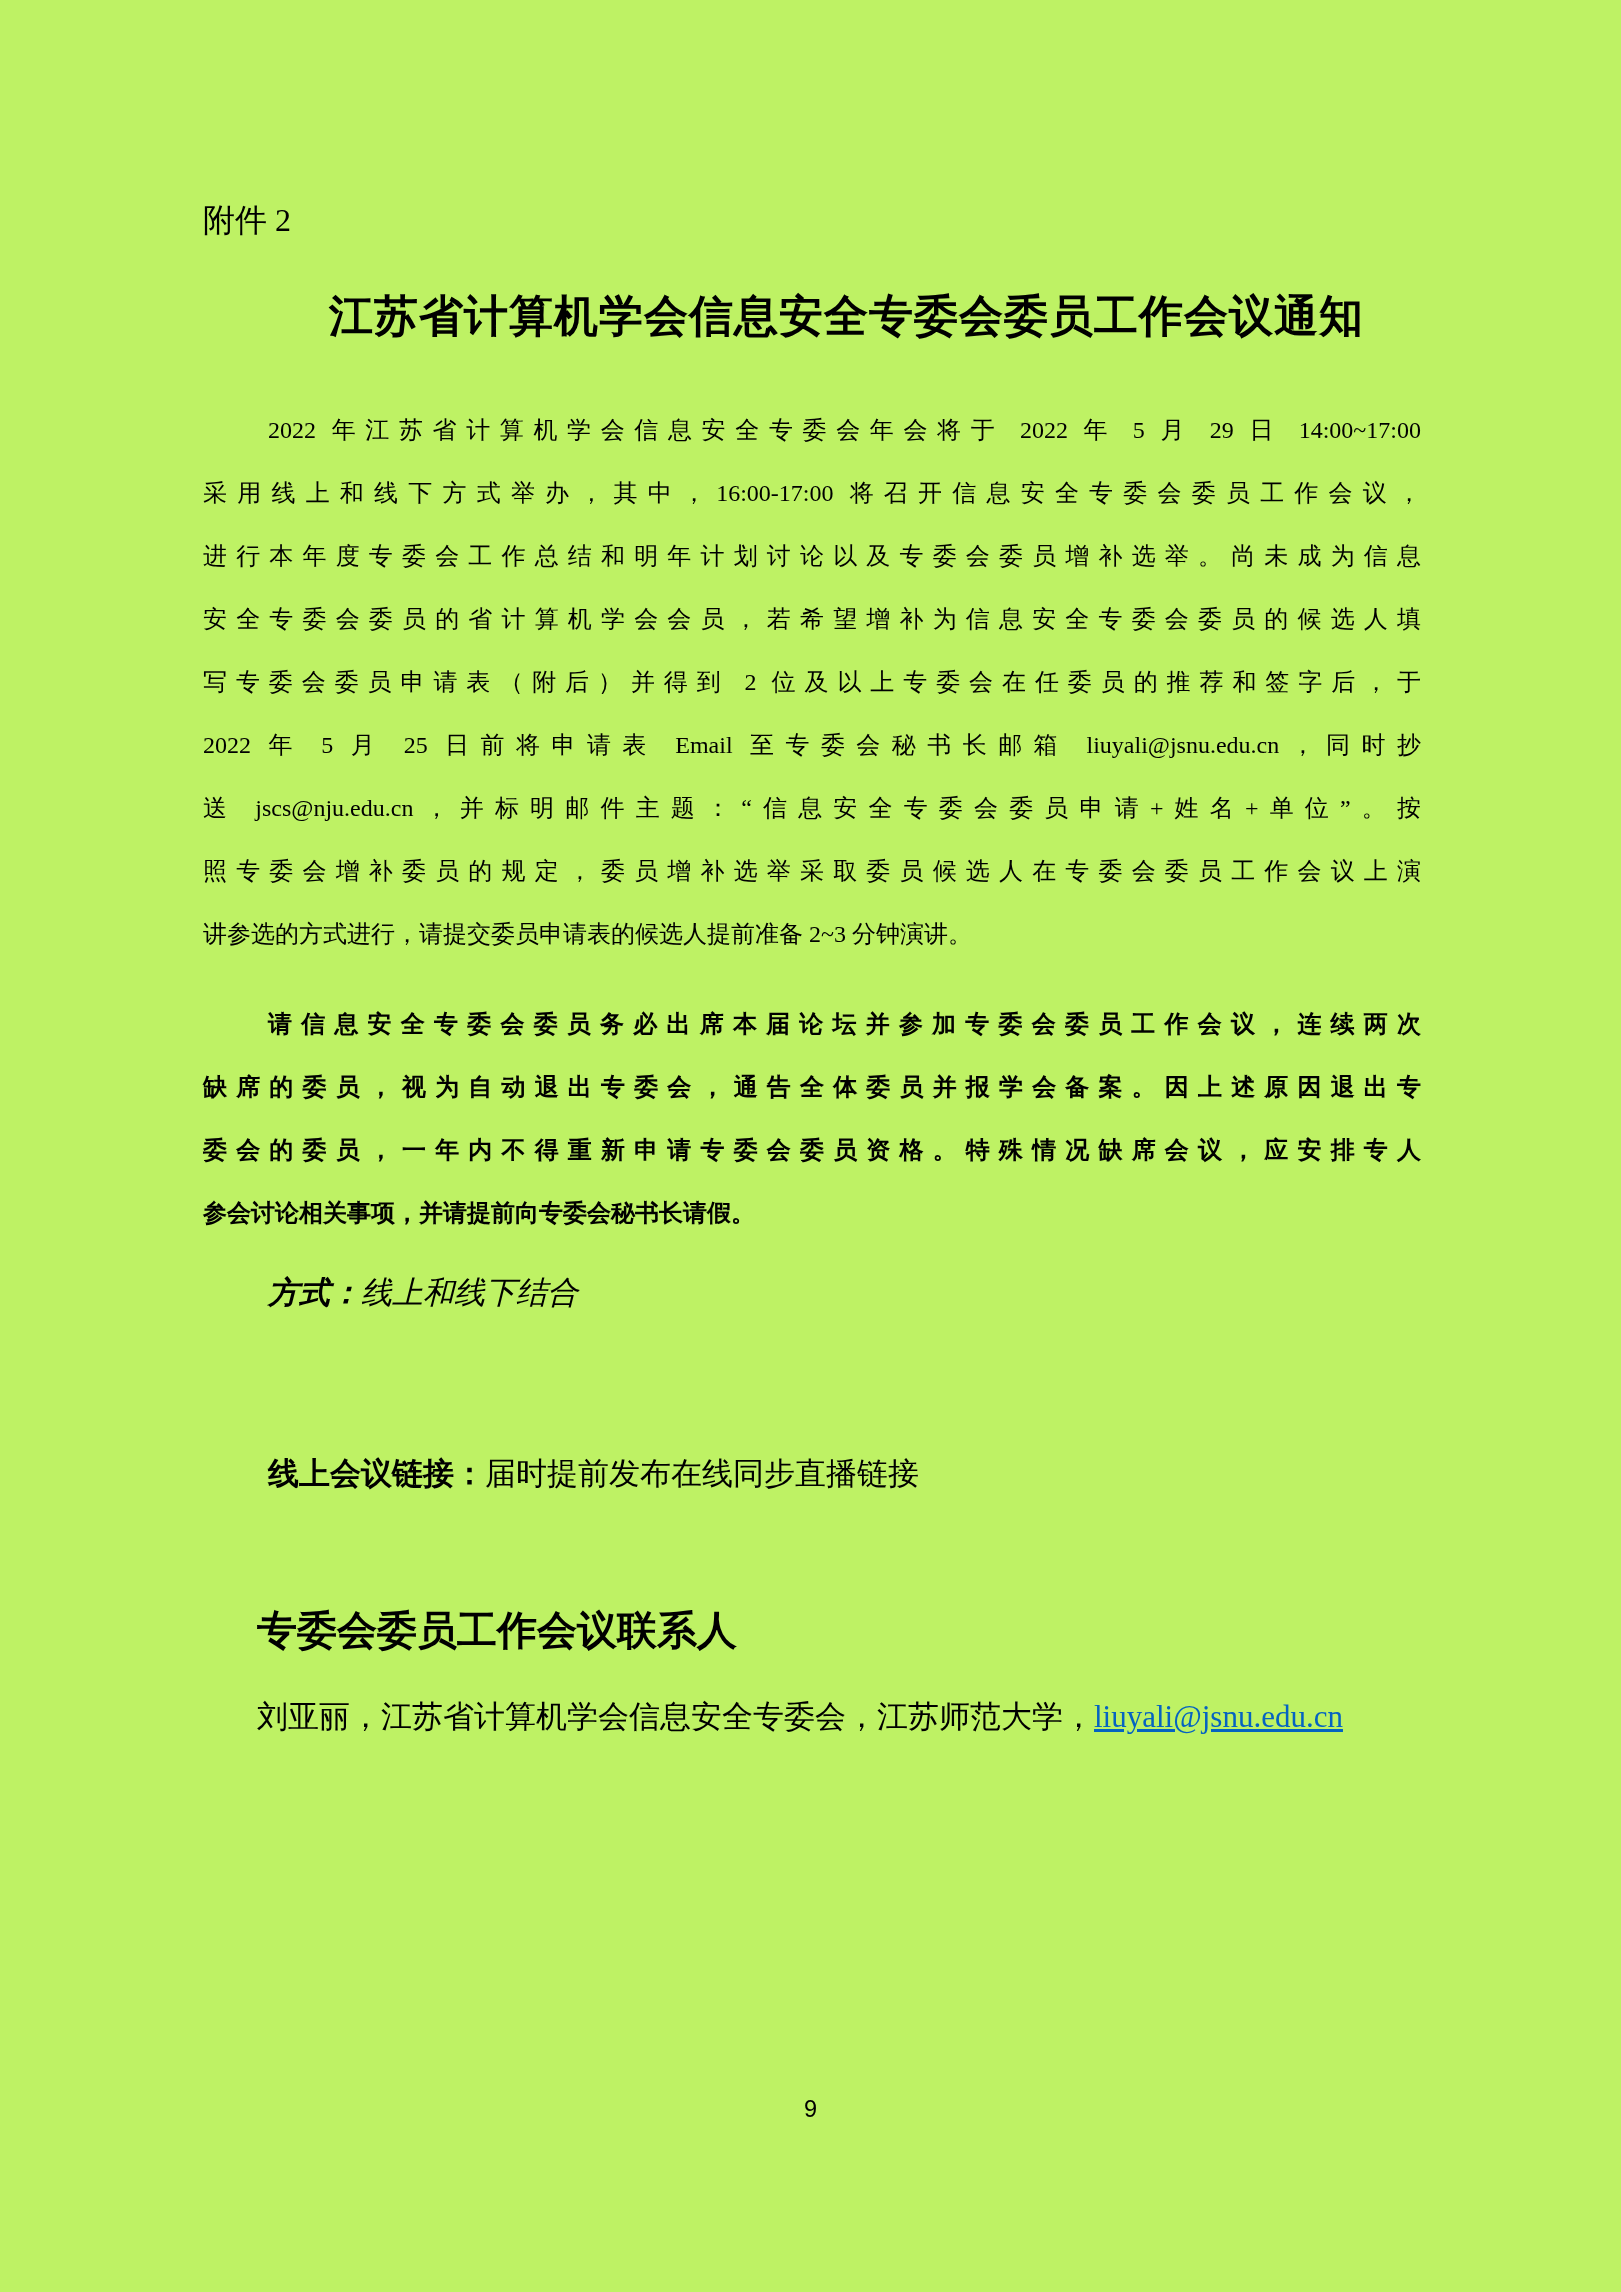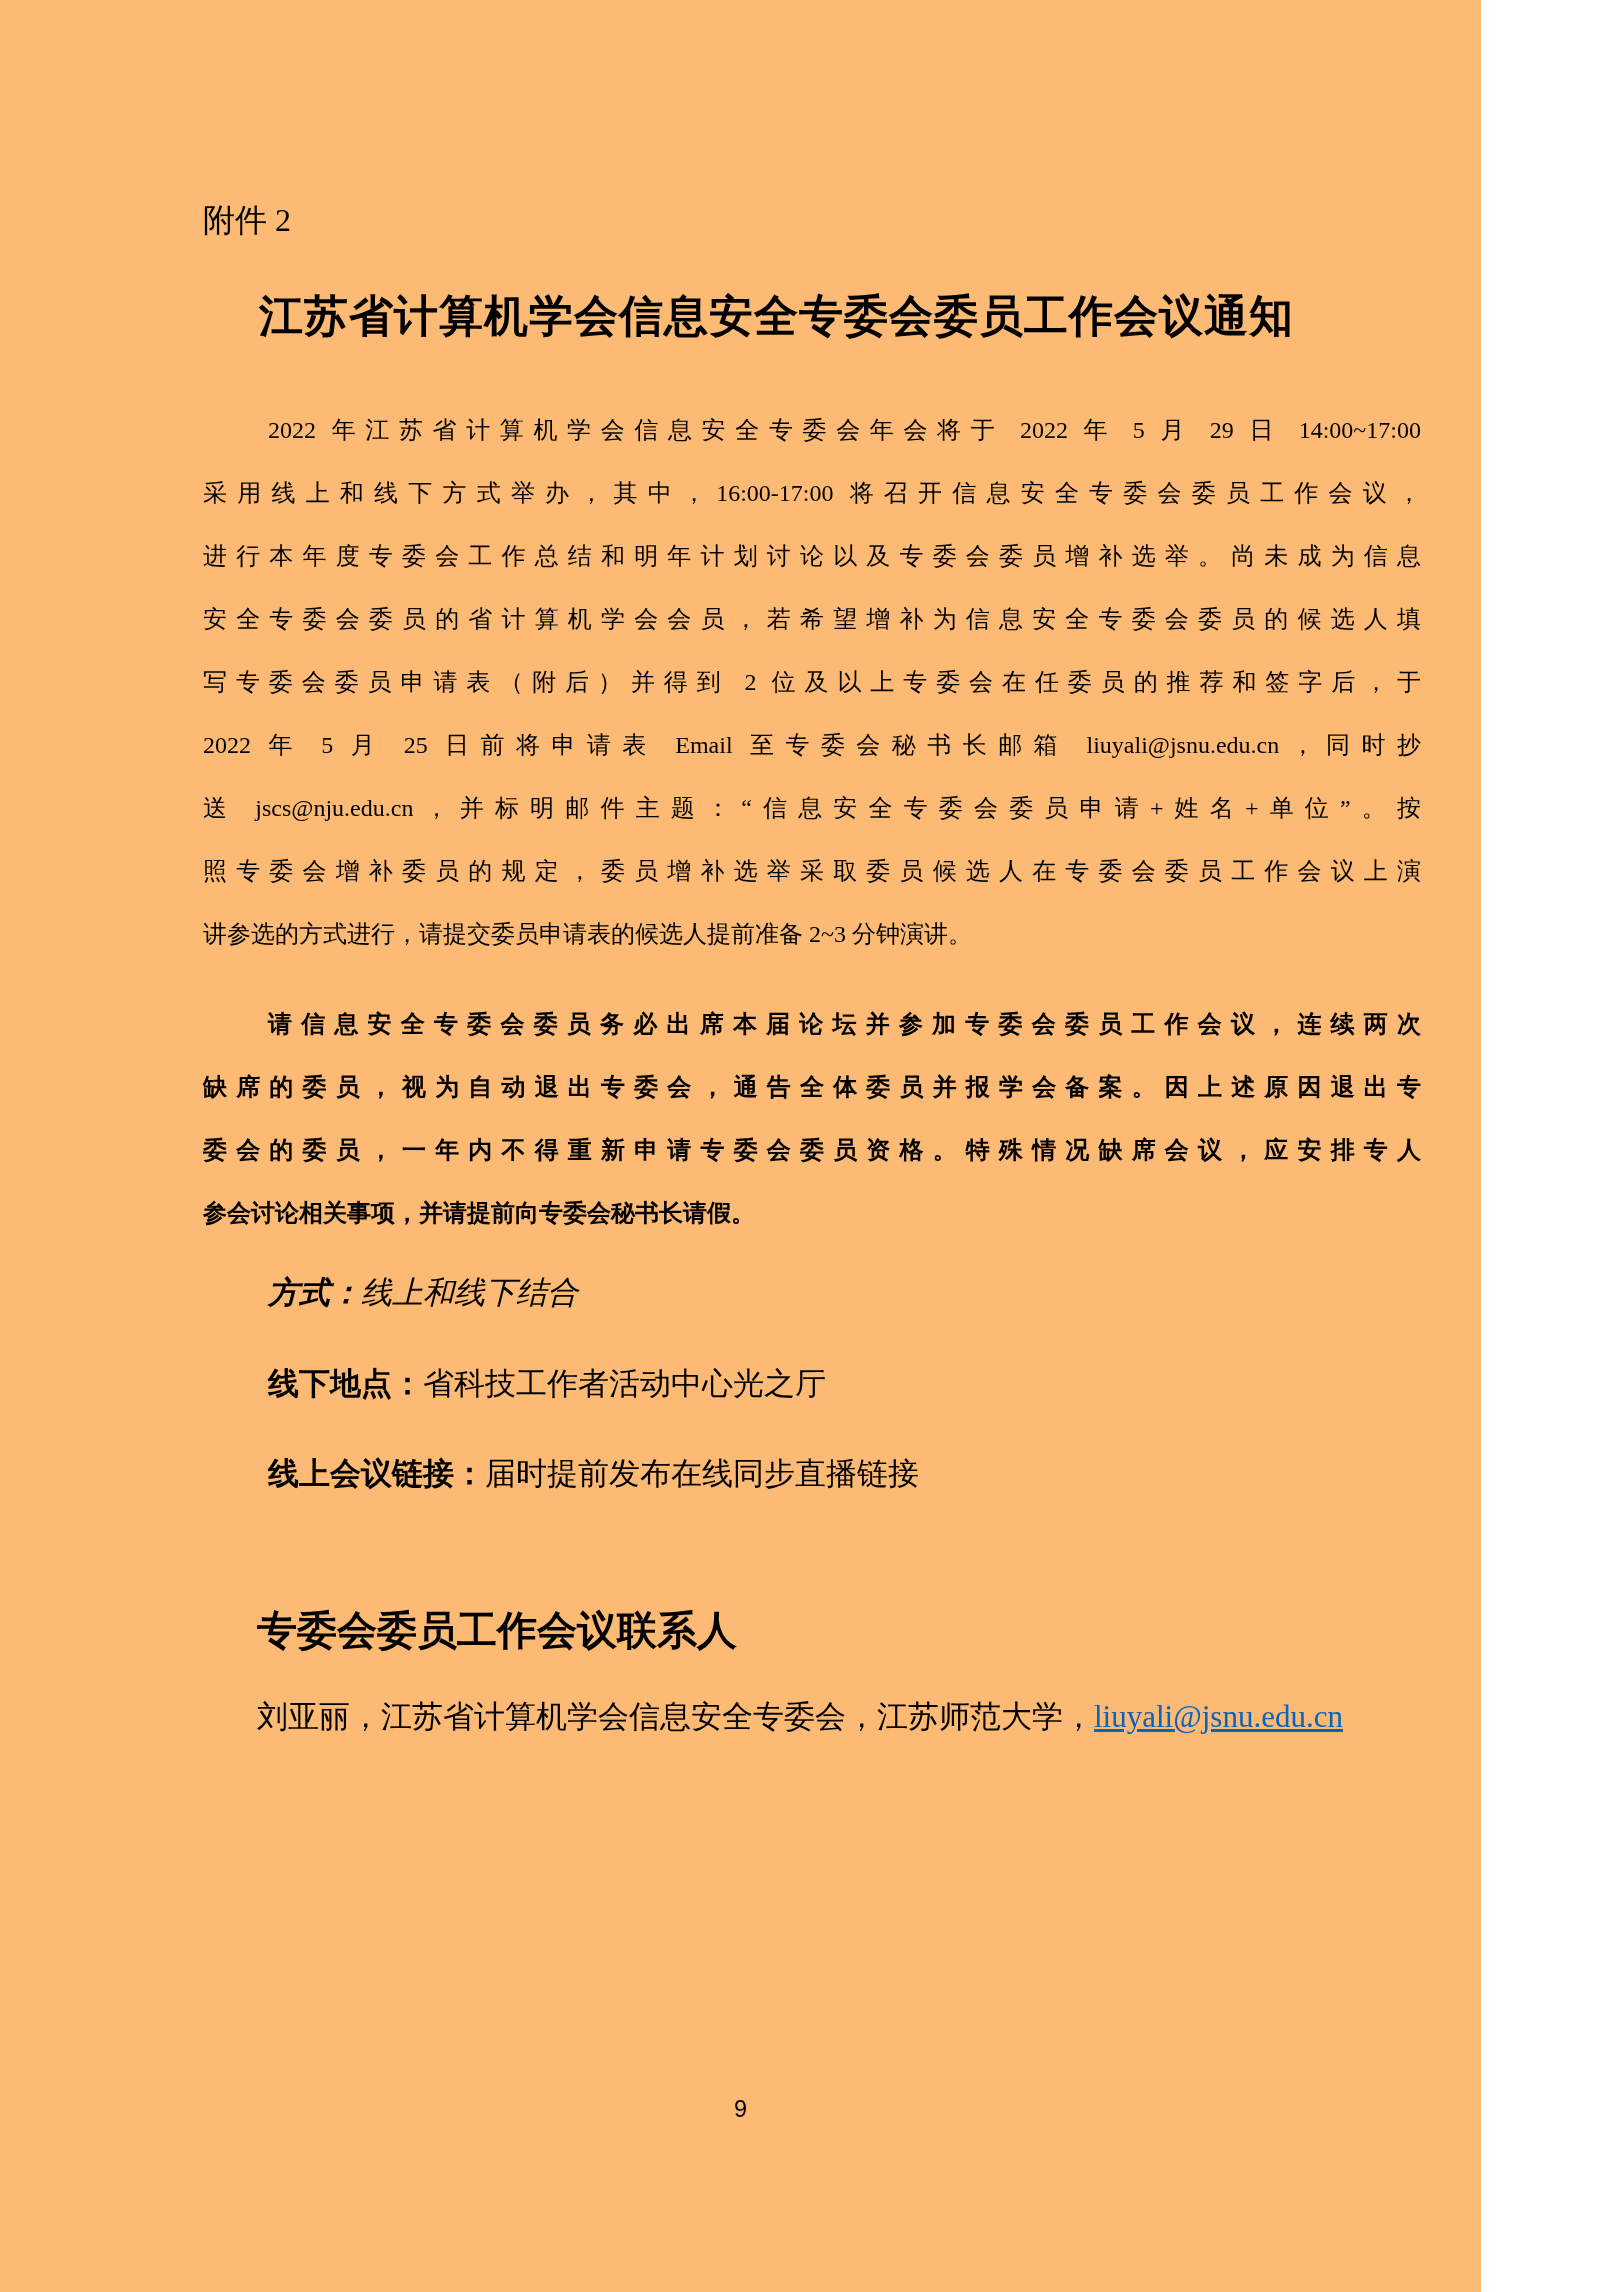--- a/index.html
+++ b/index.html
@@ -1,20 +1,20 @@
 <!DOCTYPE html>
 <html><head>
 <meta charset="utf-8">
 <style>
   html, body { margin: 0; padding: 0; background: #ffffff; }
   .page {
     position: relative;
-    width: 1481px;
+    width: 1621px;
     height: 2293px;
-    background: #fdba74;
+    background: #bef264;
     color: #000000;
     font-family: "Liberation Serif", "DejaVu Serif", serif;
     overflow: hidden;
   }
   .attachment-label {
     position: absolute;
     left: 203px;
     top: 199px;
     font-size: 32px;
     line-height: 43px;
@@ -120,23 +120,20 @@
     <span class="para-line first">请信息安全专委会委员务必出席本届论坛并参加专委会委员工作会议，连续两次</span>
     <span class="para-line">缺席的委员，视为自动退出专委会，通告全体委员并报学会备案。因上述原因退出专</span>
     <span class="para-line">委会的委员，一年内不得重新申请专委会委员资格。特殊情况缺席会议，应安排专人</span>
     <span class="para-line last">参会讨论相关事项，并请提前向专委会秘书长请假。</span>
   </div>
 
   <div class="info-item info-item-1">
     <span class="info-label">方式：</span><span class="info-value">线上和线下结合</span>
   </div>
 
-  <div class="info-item info-item-2">
-    <span class="info-label">线下地点：</span><span class="info-value">省科技工作者活动中心光之厅</span>
-  </div>
 
   <div class="info-item info-item-3">
     <span class="info-label">线上会议链接：</span><span class="info-value">届时提前发布在线同步直播链接</span>
   </div>
 
   <div class="contact-heading">专委会委员工作会议联系人</div>
 
   <div class="contact-line">
     <span>刘亚丽，江苏省计算机学会信息安全专委会，江苏师范大学，</span><a class="email-link">liuyali@jsnu.edu.cn</a>
   </div>

